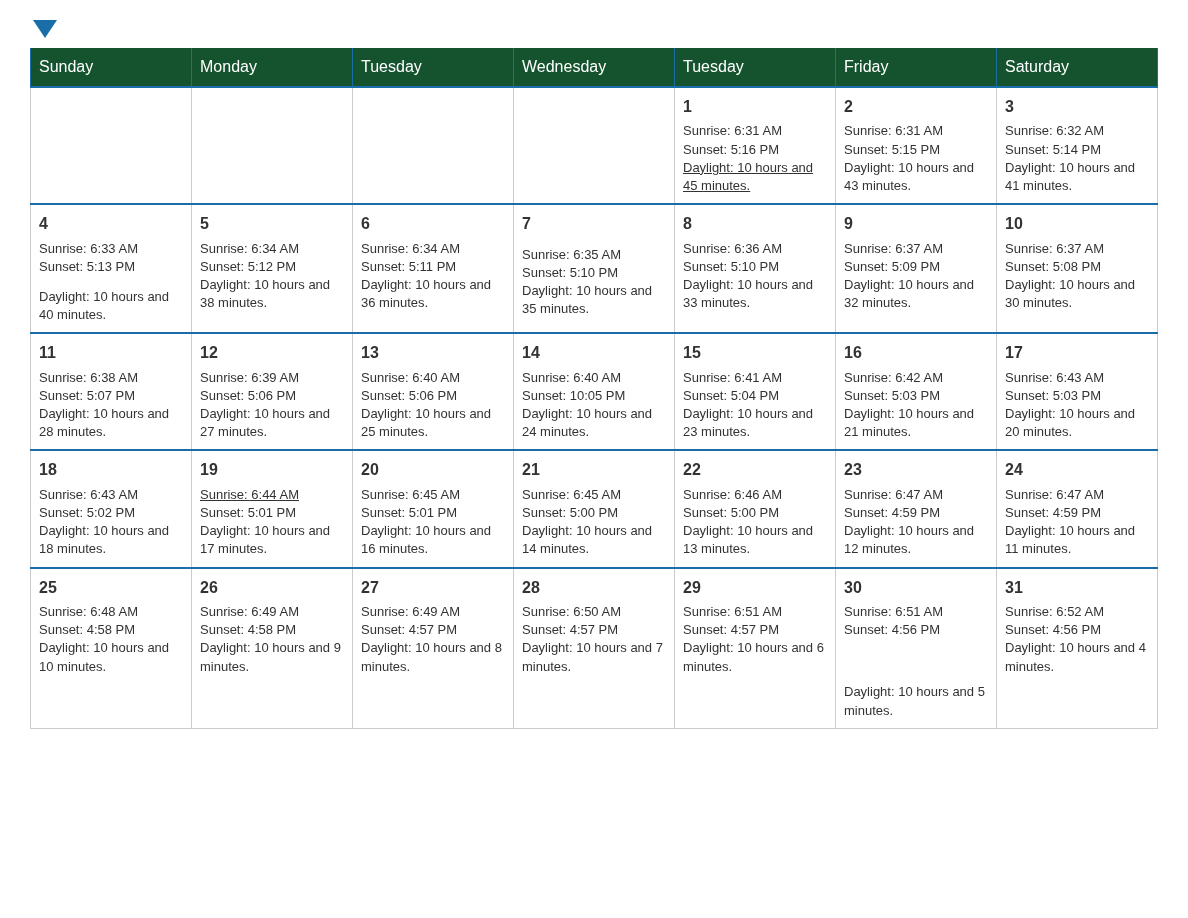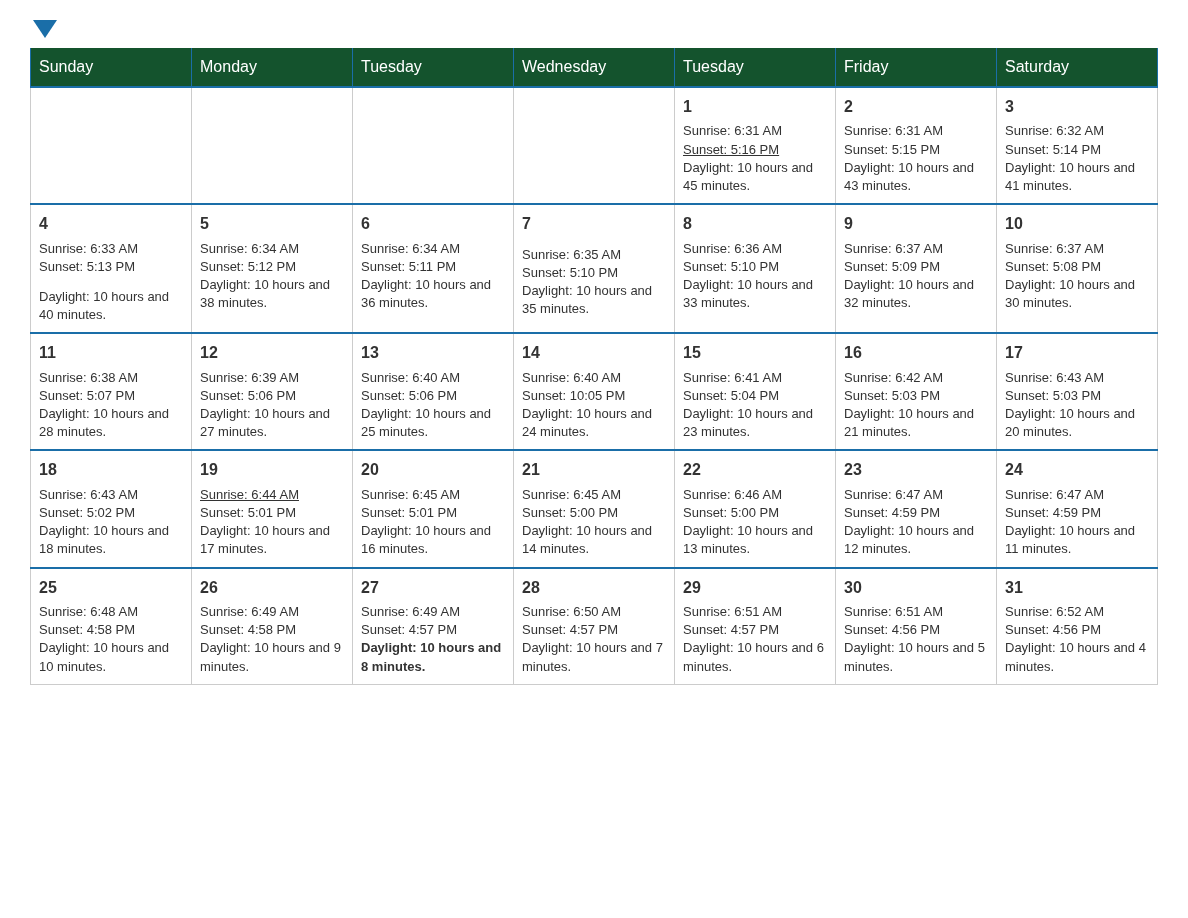--- a/index.html
+++ b/index.html
@@ -127,22 +127,22 @@
   </thead>
   <tbody id="calendar-body">
   <tr>
         <td class="empty"></td>
         <td class="empty"></td>
         <td class="empty"></td>
         <td class="empty"></td>
         <td>
           <span class="day-num">1</span>
           <span style="display: block;">Sunrise: 6:31 AM</span>
-          <span style="display: block; text-decoration: underline;">Sunset: 5:16 PM</span>
-          <span style="display: block;">Daylight: 10 hours and 45 minutes.</span>
+          <span style="display: block;">Sunset: 5:16 PM</span>
+          <span style="display: block; text-decoration: underline;">Daylight: 10 hours and 45 minutes.</span>
         </td>
         <td>
           <span class="day-num">2</span>
           <span style="display: block;">Sunrise: 6:31 AM</span>
           <span style="display: block;">Sunset: 5:15 PM</span>
           <span style="display: block;">Daylight: 10 hours and 43 minutes.</span>
         </td>
         <td>
           <span class="day-num">3</span>
           <span style="display: block;">Sunrise: 6:32 AM</span>
@@ -292,39 +292,39 @@
         <td>
           <span class="day-num">26</span>
           <span style="display: block;">Sunrise: 6:49 AM</span>
           <span style="display: block;">Sunset: 4:58 PM</span>
           <span style="display: block;">Daylight: 10 hours and 9 minutes.</span>
         </td>
         <td>
           <span class="day-num">27</span>
           <span style="display: block;">Sunrise: 6:49 AM</span>
           <span style="display: block;">Sunset: 4:57 PM</span>
-          <span style="display: block; font-weight: bold;">Daylight: 10 hours and 8 minutes.</span>
+          <span style="display: block;">Daylight: 10 hours and 8 minutes.</span>
         </td>
         <td>
           <span class="day-num">28</span>
           <span style="display: block;">Sunrise: 6:50 AM</span>
           <span style="display: block;">Sunset: 4:57 PM</span>
           <span style="display: block;">Daylight: 10 hours and 7 minutes.</span>
         </td>
         <td>
           <span class="day-num">29</span>
           <span style="display: block;">Sunrise: 6:51 AM</span>
           <span style="display: block;">Sunset: 4:57 PM</span>
           <span style="display: block;">Daylight: 10 hours and 6 minutes.</span>
         </td>
         <td>
           <span class="day-num">30</span>
           <span style="display: block;">Sunrise: 6:51 AM</span>
           <span style="display: block;">Sunset: 4:56 PM</span>
-          <span style="display: block;">Daylight: 10 hours and 5 minutes.</span>
+          <span style="display: block; margin-top: 44px;">Daylight: 10 hours and 5 minutes.</span>
         </td>
         <td>
           <span class="day-num">31</span>
           <span style="display: block;">Sunrise: 6:52 AM</span>
           <span style="display: block;">Sunset: 4:56 PM</span>
           <span style="display: block;">Daylight: 10 hours and 4 minutes.</span>
         </td>
       </tr>
     </tbody>
 </table>

